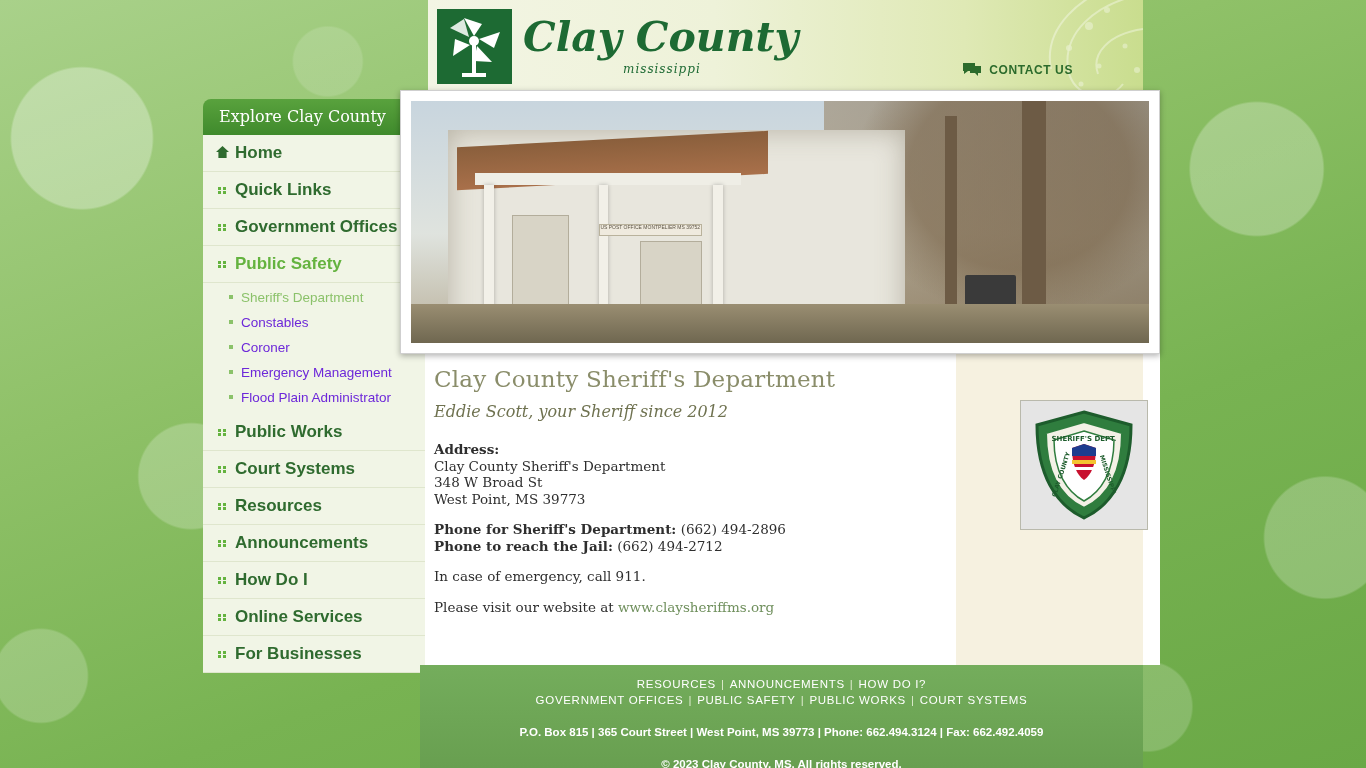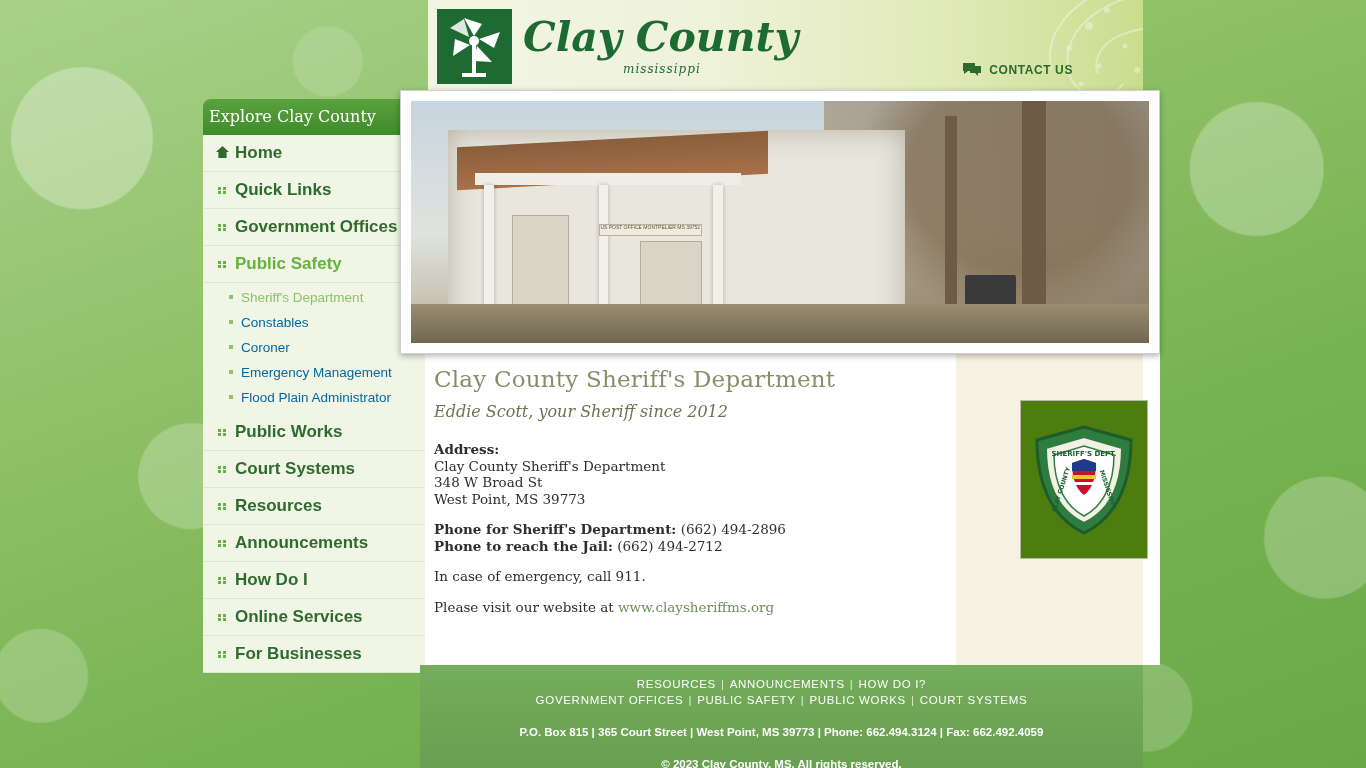--- a/index.html
+++ b/index.html
@@ -108,21 +108,21 @@
     top: 99px;
     width: 222px;
   }
   .sidebar-title {
     height: 36px;
     background: linear-gradient(180deg, #59a23d 0%, #3f8a2c 100%);
     color: #ffffff;
     font-family: "DejaVu Serif", serif;
     font-size: 16px;
     line-height: 36px;
-    padding-left: 6px;
+    padding-left: 16px;
     border-top-left-radius: 8px;
     border-top-right-radius: 8px;
     box-sizing: border-box;
   }
   .nav { background: #f1f5e6; }
   .nav-item {
     position: relative;
     height: 36px;
     line-height: 36px;
     border-bottom: 1px solid #dfe6cd;
@@ -152,21 +152,21 @@
   .nav-bullet i:nth-child(3){ left:0; top:4px; }
   .nav-bullet i:nth-child(4){ left:5px; top:4px; }
   .home-icon {
     position: absolute;
     left: 13px;
     top: 11px;
   }
   .subnav { background: #f1f5e6; padding: 2px 0 4px 0; }
   .subnav-item {
     position: relative;
-    color: #0369a1;
+    color: #6d28d9;
     font-size: 13.5px;
     line-height: 15px;
     padding: 5px 10px 5px 38px;
     cursor: pointer;
   }
   .subnav-item.active { color: #8bc26a; }
   .subnav-item .sq {
     position: absolute;
     left: 26px;
     top: 10px;
@@ -278,22 +278,22 @@
   }
   .body-text .b { font-weight: bold; }
   .gap { height: 14px; }
   a.link { color: #6f8f5c; text-decoration: none; }
 
   .badge-box {
     position: absolute;
     left: 586px;
     top: 34px;
     width: 128px;
-    height: 159px;
-    background: #4d7c0f;
+    height: 130px;
+    background: #e5e5e5;
     border: 1px solid #b9b9ac;
     box-sizing: border-box;
     display: flex;
     align-items: center;
     justify-content: center;
   }
 
   
   .footer {
     position: absolute;

